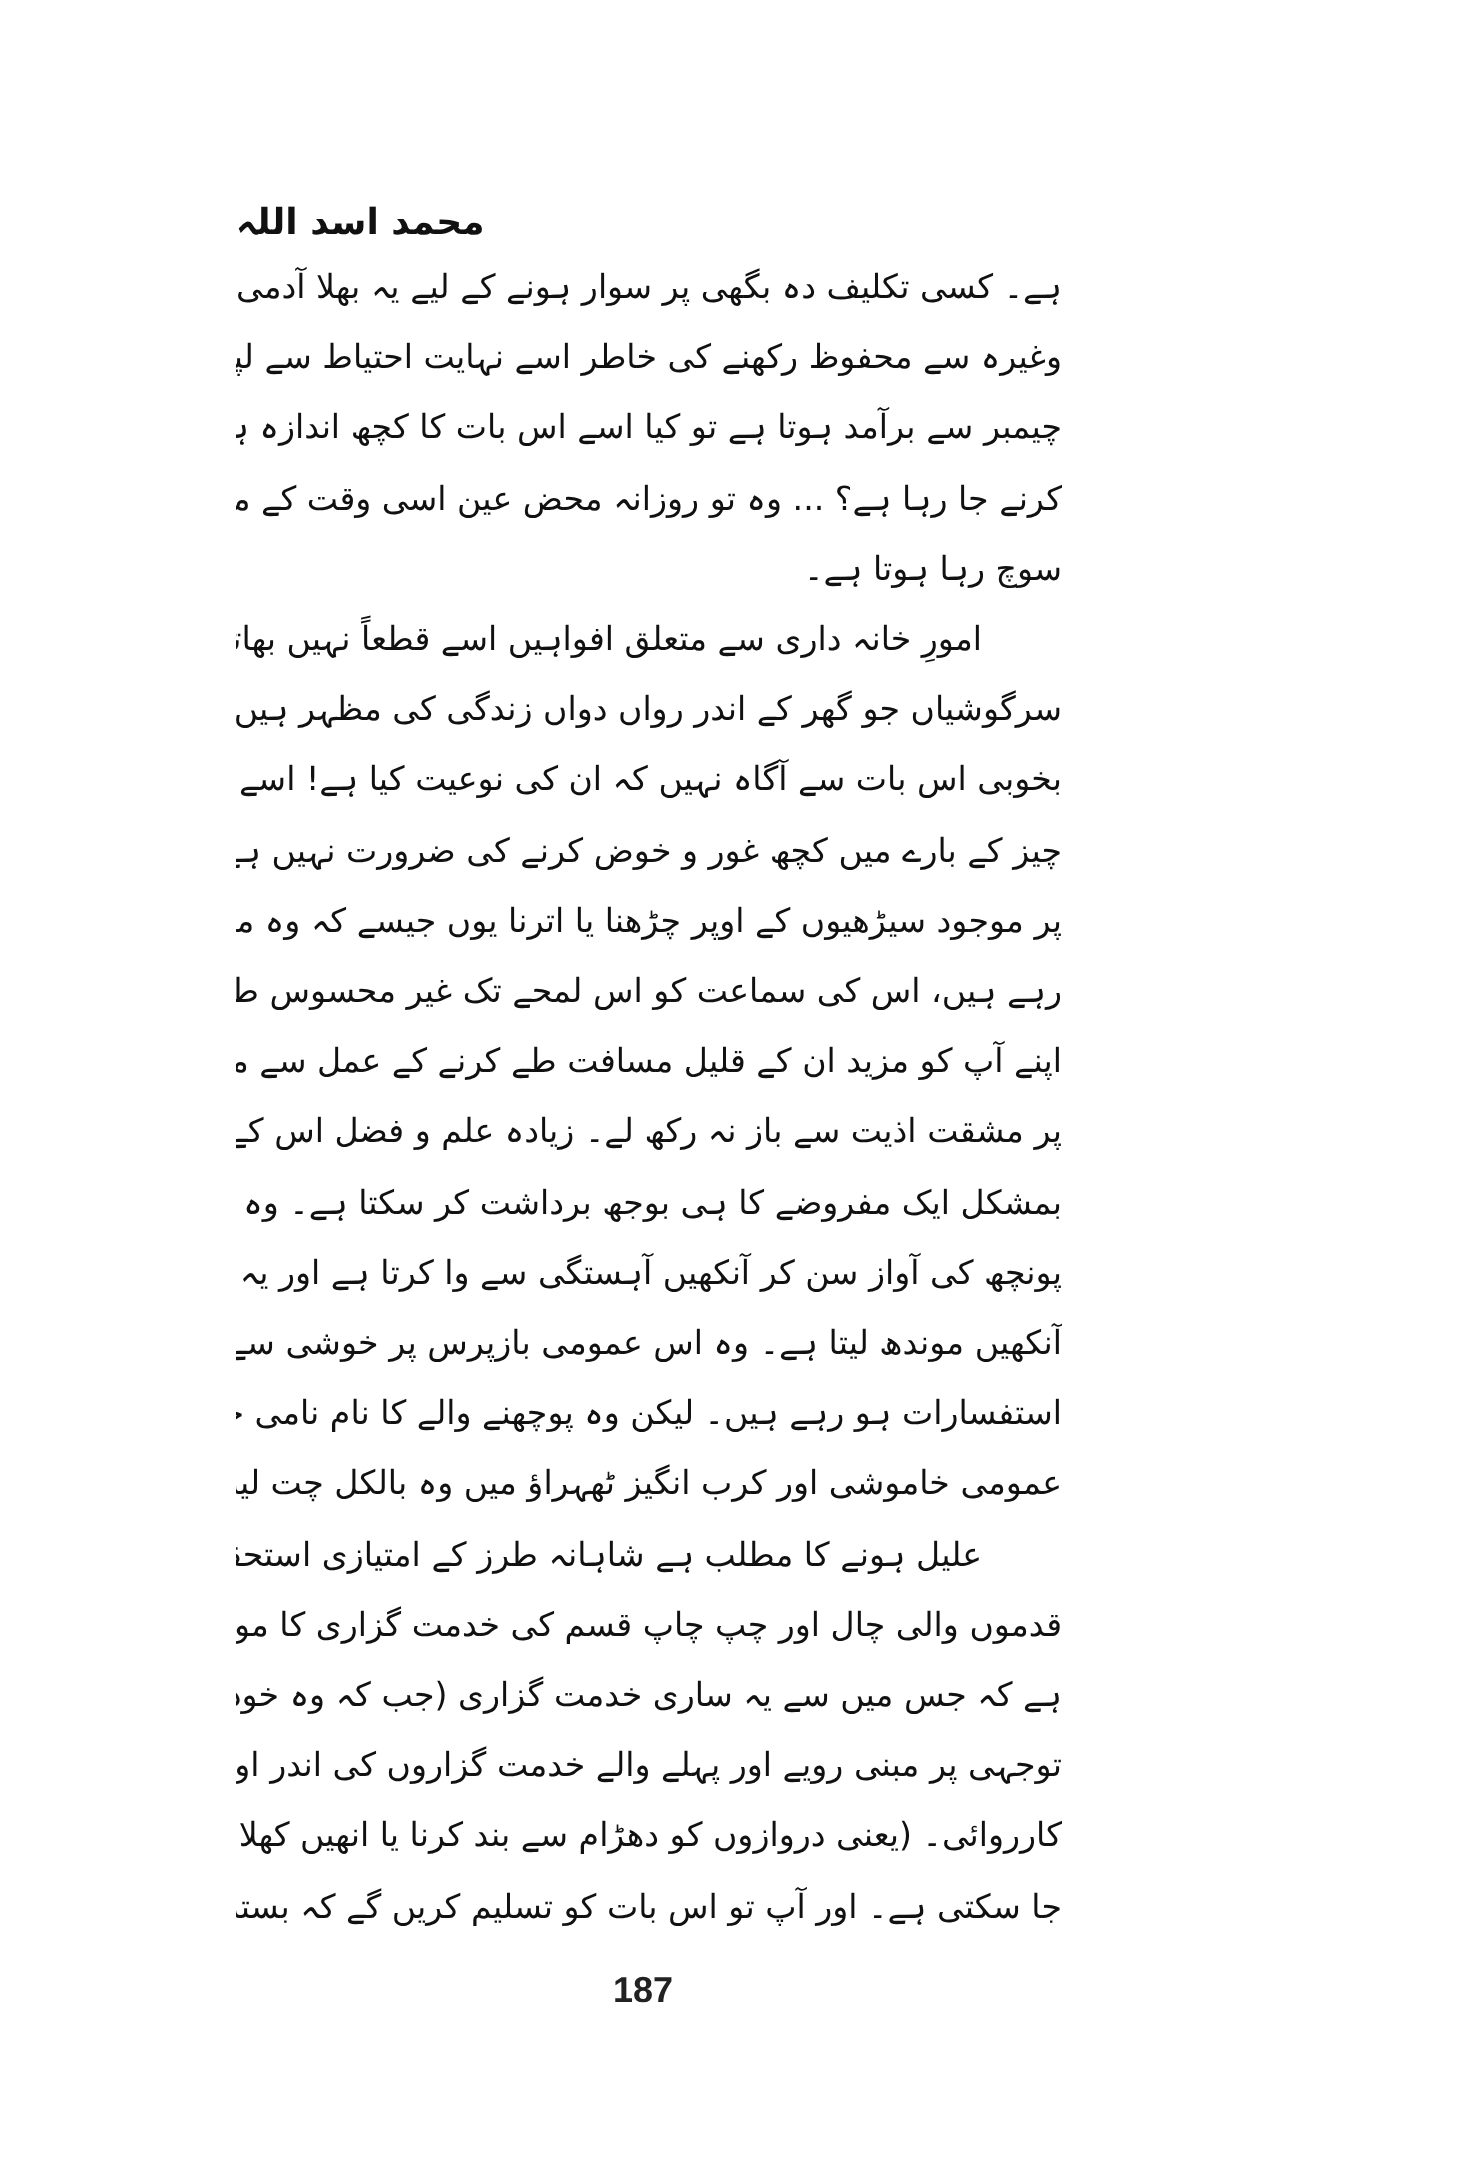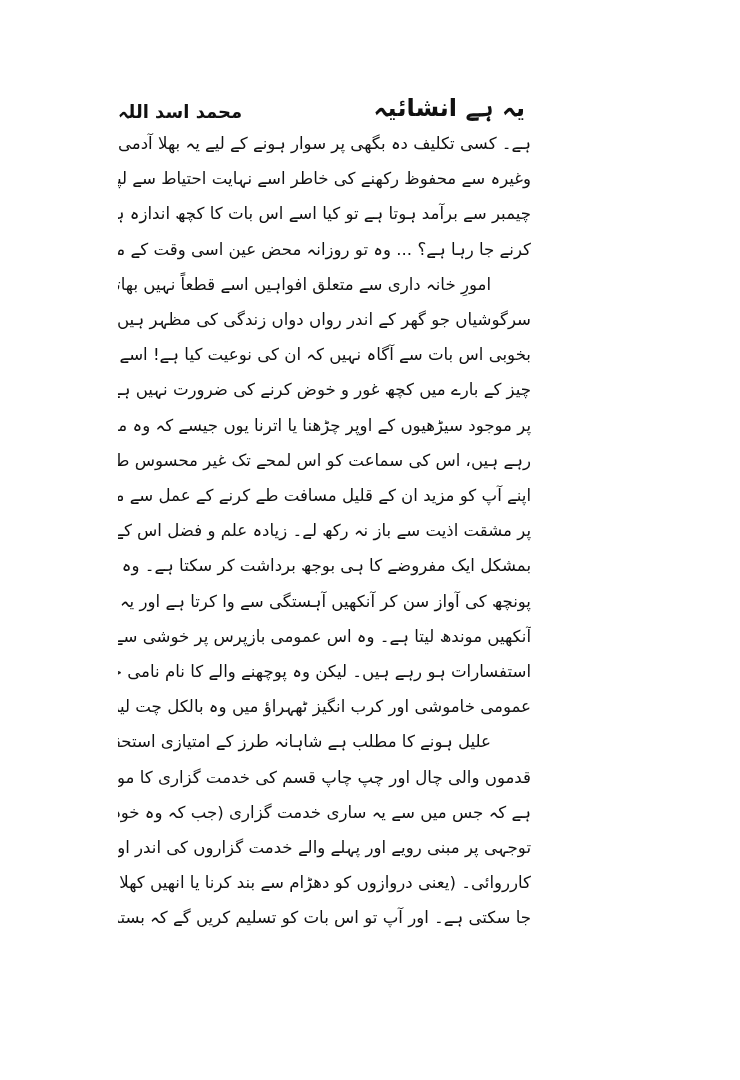--- a/index.html
+++ b/index.html
@@ -27,29 +27,29 @@
       position:absolute; top:985px; left:0; right:0; text-align:center;
       font-family:"Liberation Sans", sans-serif; font-size:18px; font-weight:bold; color:#222;
     }
   </style>
 </head>
 <body>
 
 <div class="page">
   <div class="header">
     <span class="author">محمد اسد اللہ</span>
-    <span class="title">یہ ہے انشائیہ</span>
   </div>
 
   <div class="body">
     <div class="para">
       <span class="line">ہے۔ کسی تکلیف دہ بگھی پر سوار ہونے کے لیے یہ بھلا آدمی اپنے چھوٹے سے ہینڈ بیگ کو دھکم</span>
       <span class="line">وغیرہ سے محفوظ رکھنے کی خاطر اسے نہایت احتیاط سے لپیٹتے ہوئے جب بڑی عجلت میں اپنے</span>
       <span class="line">چیمبر سے برآمد ہوتا ہے تو کیا اسے اس بات کا کچھ اندازہ ہوتا ہے کہ وہ اس شے کس کو محظوظ</span>
       <span class="line">کرنے جا رہا ہے؟ ... وہ تو روزانہ محض عین اسی وقت کے معمول والے پھیرے کے بارے میں</span>
+      <span class="line last">سوچ رہا ہوتا ہے۔</span>
     </div>
     <div class="para">
       <span class="line" style="padding-right:40px">امورِ خانہ داری سے متعلق افواہیں اسے قطعاً نہیں بھاتیں، کچھ معمولی نوعیت کی</span>
       <span class="line">سرگوشیاں جو گھر کے اندر رواں دواں زندگی کی مظہر ہیں... اسے تسکین مہیا کرتی ہیں جب کہ وہ</span>
       <span class="line">بخوبی اس بات سے آگاہ نہیں کہ ان کی نوعیت کیا ہے! اسے کسی چیز کے متعلق کچھ جاننے یا کسی</span>
       <span class="line">چیز کے بارے میں کچھ غور و خوض کرنے کی ضرورت نہیں ہے۔ خدمت گزاروں کا فاصلے</span>
       <span class="line">پر موجود سیڑھیوں کے اوپر چڑھنا یا اترنا یوں جیسے کہ وہ مخمل کے اوپر محتاط قدموں سے چل پھر</span>
       <span class="line">رہے ہیں، اس کی سماعت کو اس لمحے تک غیر محسوس طور پر بیدار کیے رکھتا ہے جب تک کہ وہ خود</span>
       <span class="line">اپنے آپ کو مزید ان کے قلیل مسافت طے کرنے کے عمل سے متعلق قیاس دوڑانے والی</span>
       <span class="line">پر مشقت اذیت سے باز نہ رکھ لے۔ زیادہ علم و فضل اس کے لیے ایک بارِ گراں ہے۔ وہ تو</span>
@@ -62,13 +62,14 @@
     <div class="para">
       <span class="line" style="padding-right:40px">علیل ہونے کا مطلب ہے شاہانہ طرز کے امتیازی استحقاق سے لطف اندوز ہونا۔ محتاط</span>
       <span class="line">قدموں والی چال اور چپ چاپ قسم کی خدمت گزاری کا موازنہ فقط آنکھ کے وسیلے ہی سے ممکن</span>
       <span class="line">ہے کہ جس میں سے یہ ساری خدمت گزاری (جب کہ وہ خود کو نسبتاً بہتر محسوس کر رہا ہو) تو عدم</span>
       <span class="line">توجہی پر مبنی رویے اور پہلے والے خدمت گزاروں کی اندر اور باہر آنے جانے والی غیر رسمی</span>
       <span class="line">کارروائی۔ (یعنی دروازوں کو دھڑام سے بند کرنا یا انھیں کھلا ہی چھوڑ جانا) بخوبی مشاہدہ کی</span>
       <span class="line">جا سکتی ہے۔ اور آپ تو اس بات کو تسلیم کریں گے کہ بسترِ علالت (مجھے کم از کم اسے تختِ شاہی</span>
     </div>
   </div>
 
+  <div class="page-number">187</div>
 </div>
 
 </body></html>

